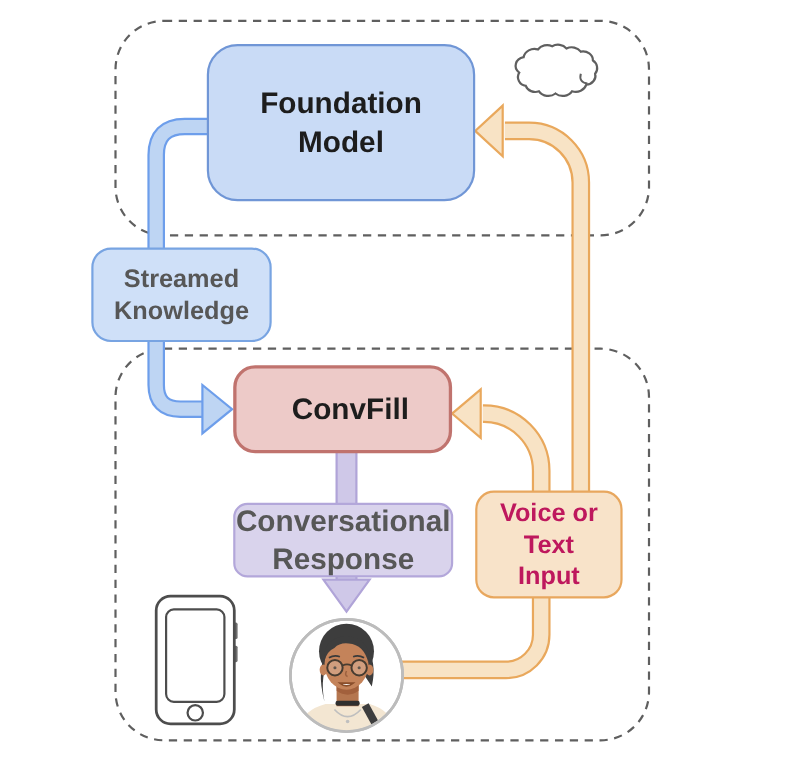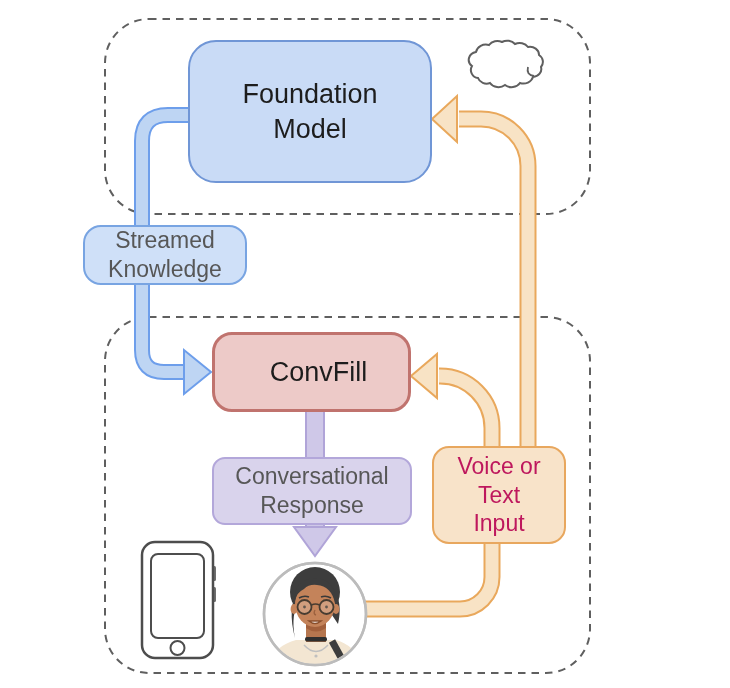--- a/index.html
+++ b/index.html
@@ -1,44 +1,45 @@
 <!DOCTYPE html>
 <html><head>
 <meta charset="utf-8">
 <style>
   html,body{margin:0;padding:0;background:#ffffff;}
   #stage{
     position:relative;width:730px;height:688px;background:#ffffff;overflow:hidden;
     font-family:"Liberation Sans",sans-serif;
+    font-weight:bold;
   }
   #diagram-svg{position:absolute;left:0;top:0;z-index:1;}
   .node{
     position:absolute;z-index:2;box-sizing:border-box;
     display:flex;align-items:center;justify-content:center;
     text-align:center;white-space:pre-line;line-height:1.26;
   }
   #node-foundation{
     left:188px;top:40px;width:244px;height:143px;
     background:#c9dbf6;border:2.5px solid #7096d6;border-radius:28px;
     font-size:27px;color:#1d1d1d;
   }
   #node-streamed{
-    left:83px;top:225px;width:164px;height:60px;
+    left:83px;top:225px;width:164px;height:86px;
     background:#cfe0f8;border:2.5px solid #78a4e2;border-radius:18px;
     font-size:23px;color:#575757;
   }
   #node-convfill{
     left:212px;top:332px;width:199px;height:80px;
     background:#edcac8;border:3px solid #c0736e;border-radius:20px;
     font-size:27px;color:#1d1d1d;padding-left:14px;
   }
   #node-convresp{
     left:212px;top:457px;width:200px;height:68px;
     background:#d9d3ec;border:2px solid #b3a7da;border-radius:13px;
-    font-size:23px;color:#575757;
+    font-size:27px;color:#575757;
   }
   #node-voice{
     left:432px;top:446px;width:134px;height:98px;
     background:#f8e3c9;border:2.5px solid #e8a75e;border-radius:17px;
     font-size:23px;color:#be185d;
   }
   .region{fill:none;stroke:#5f5f5f;stroke-width:2;stroke-dasharray:7.5 6;}
   .shaft-blue-o{fill:none;stroke:#6d9eeb;stroke-width:16;}
   .shaft-blue-i{fill:none;stroke:#bed5f3;stroke-width:12;}
   .shaft-orange-o{fill:none;stroke:#e9a85c;stroke-width:17;}

